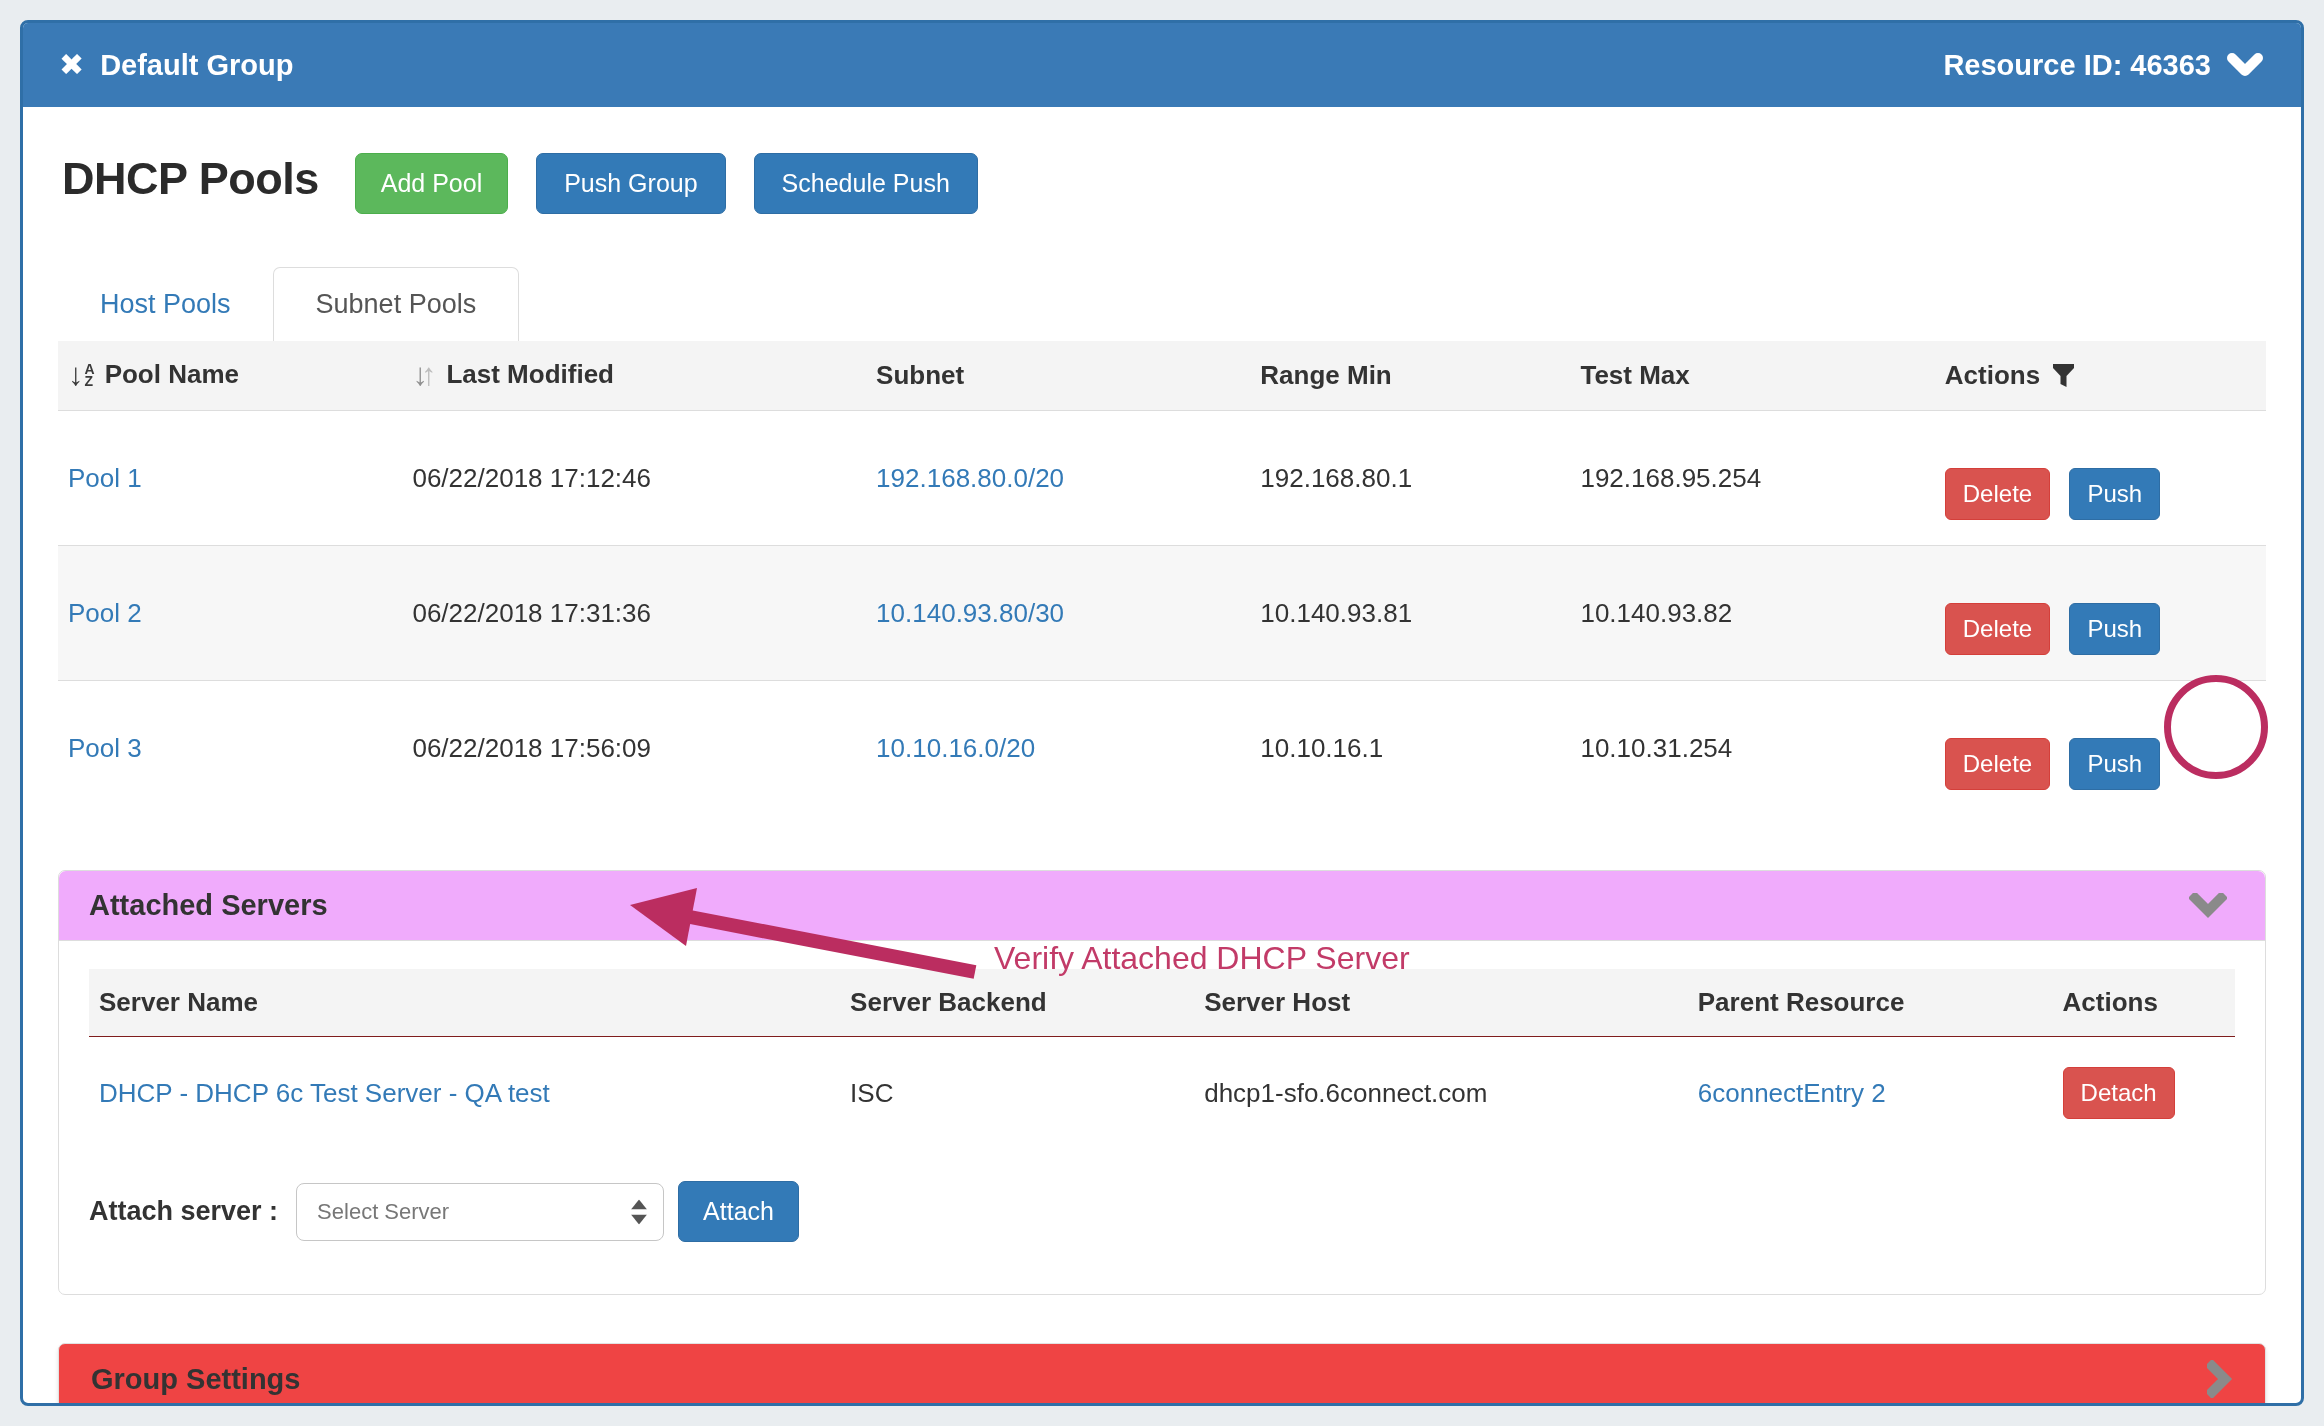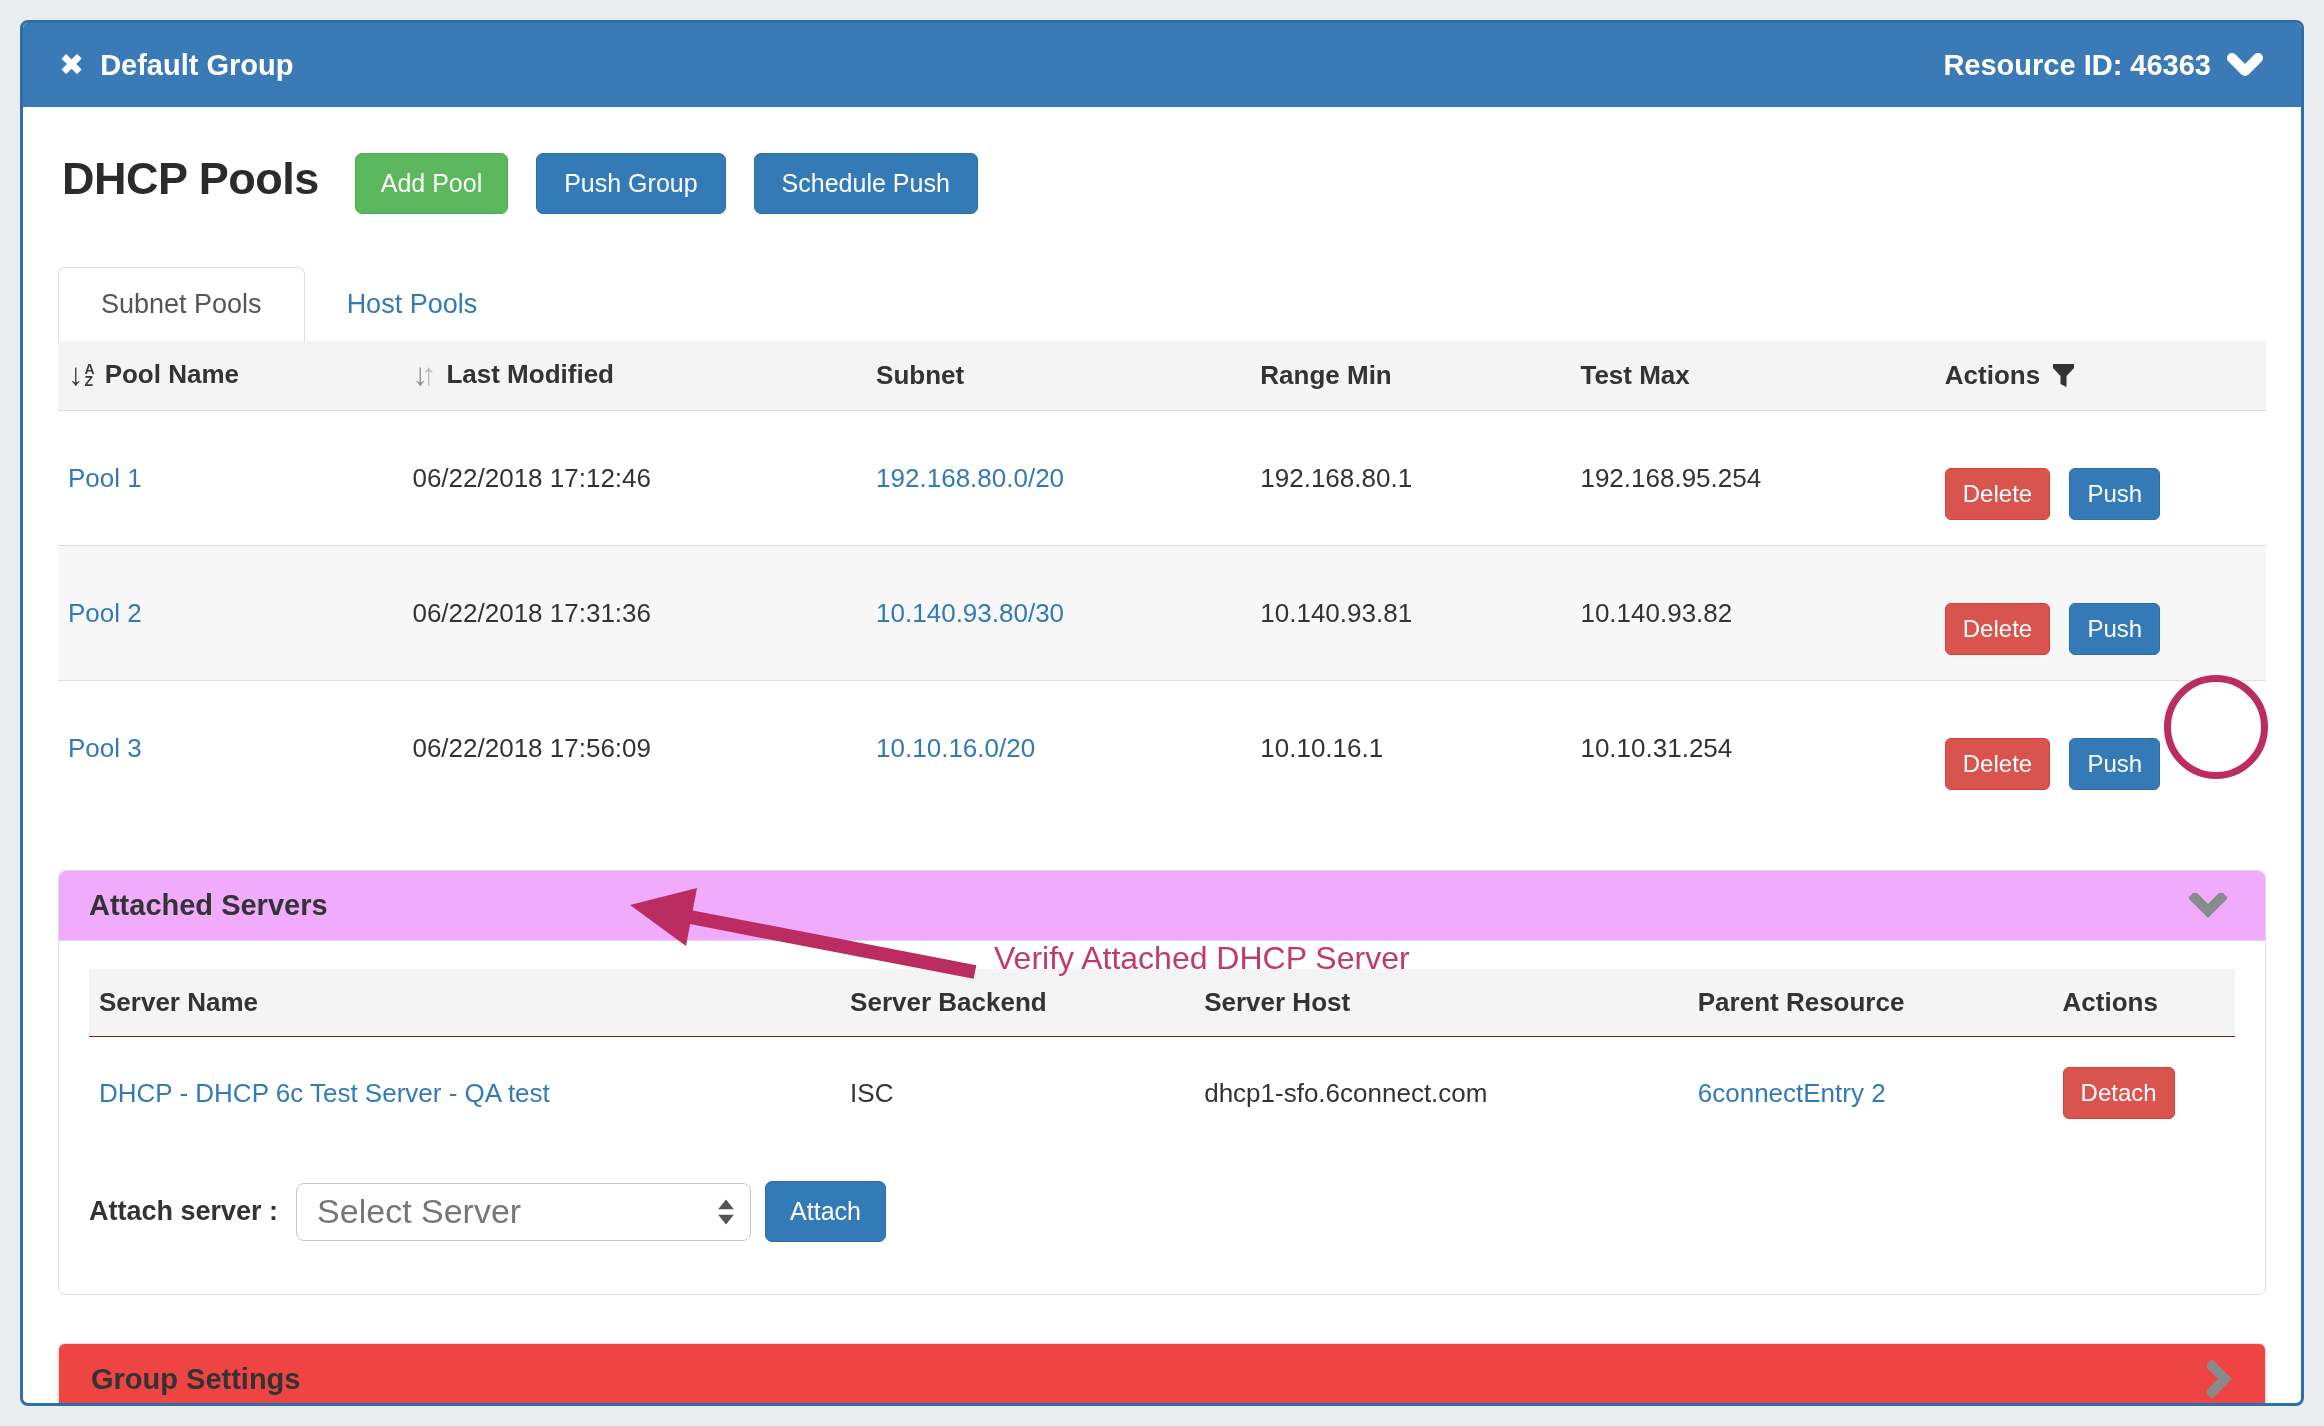--- a/index.html
+++ b/index.html
@@ -84,24 +84,24 @@
   table.inner th { background:#f4f4f4; text-align:left; font-size:26px; font-weight:bold;
                    padding:18px 10px; border-bottom:1px solid #7f1d1d; }
   table.inner td { font-size:26px; padding:30px 10px 32px 10px; }
   .icol-name{width:35%;} .icol-backend{width:16.5%;} .icol-host{width:23%;}
   .icol-parent{width:17%;} .icol-actions{width:8.5%;}
   .detach-btn { font-size:24px; padding:11px 17px; border-radius:6px; }
 
   .attach-row { margin-top:30px; display:flex; align-items:center; }
   .attach-label { font-size:27px; font-weight:bold; margin-right:18px; }
   .select-box {
-    position:relative; width:455px; height:58px;
+    position:relative; width:368px; height:58px;
     border:1px solid #c6c6c6; border-radius:8px; background:#fff;
     display:flex; align-items:center; padding:0 48px 0 20px;
-    font-size:34px; color:#777; cursor:pointer;
+    font-size:22px; color:#777; cursor:pointer;
   }
   .select-arrows { position:absolute; right:16px; top:50%; transform:translateY(-50%);
                    display:flex; flex-direction:column; gap:5px; }
   .select-arrows svg { display:block; }
   .attach-btn { margin-left:14px; font-size:25px; padding:15px 24px; }
 
   
   .collapsed-panel {
     margin-top:48px; height:72px;
     background:#ef4444; border:1px solid #e2e2e2; border-radius:7px;
@@ -143,22 +143,22 @@
   <div class="content">
 
     <div class="title-row">
       <h1 class="page-title">DHCP Pools</h1>
       <span class="btn btn-success">Add Pool</span>
       <span class="btn btn-primary">Push Group</span>
       <span class="btn btn-primary">Schedule Push</span>
     </div>
 
     <div class="tabs">
+      <div class="tab inactive">Host Pools</div>
       <div class="tab active">Subnet Pools</div>
-      <div class="tab inactive">Host Pools</div>
     </div>
 
     <table class="grid">
       <colgroup>
         <col class="col-name">
           <col class="col-mod">
           <col class="col-sub">
         <col class="col-min">
           <col class="col-max">
           <col class="col-act">

